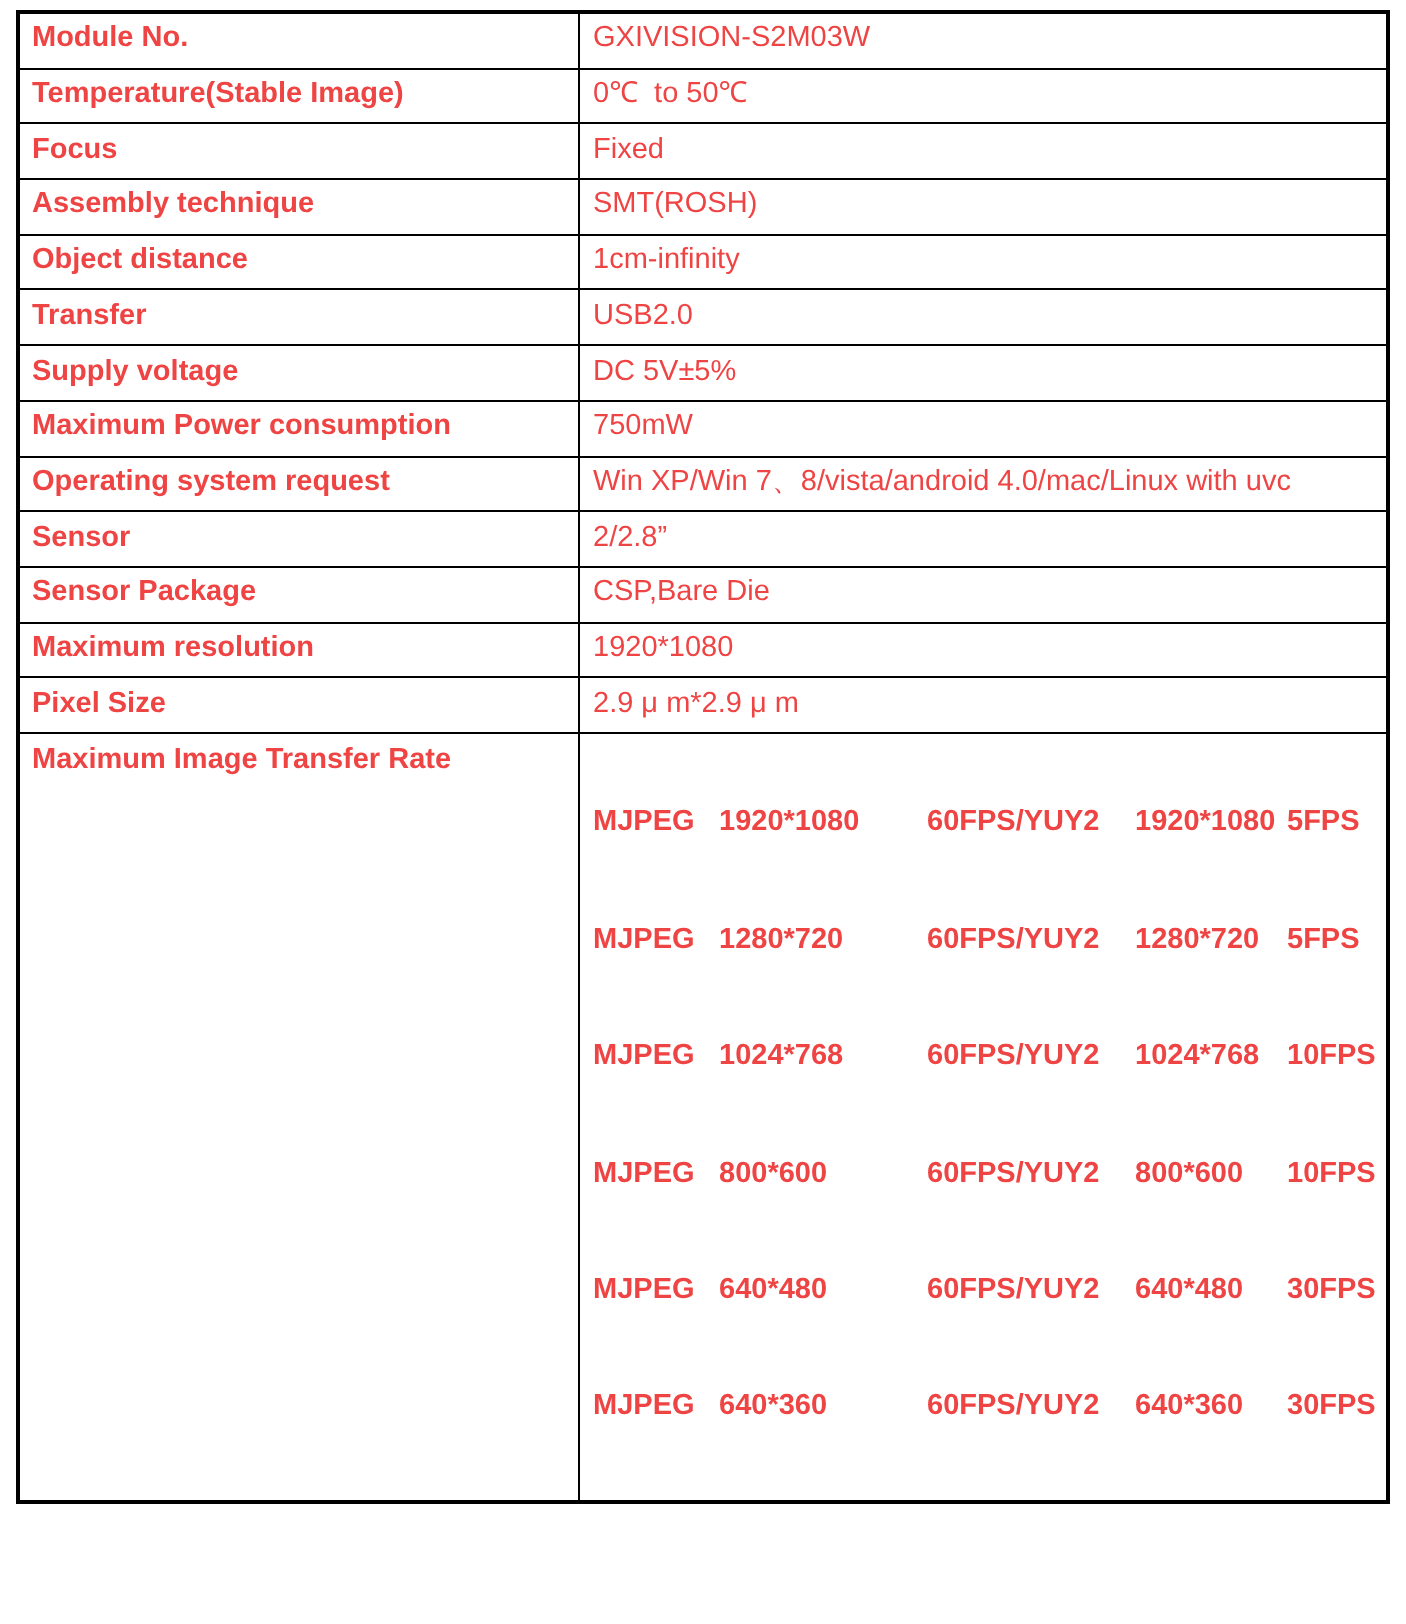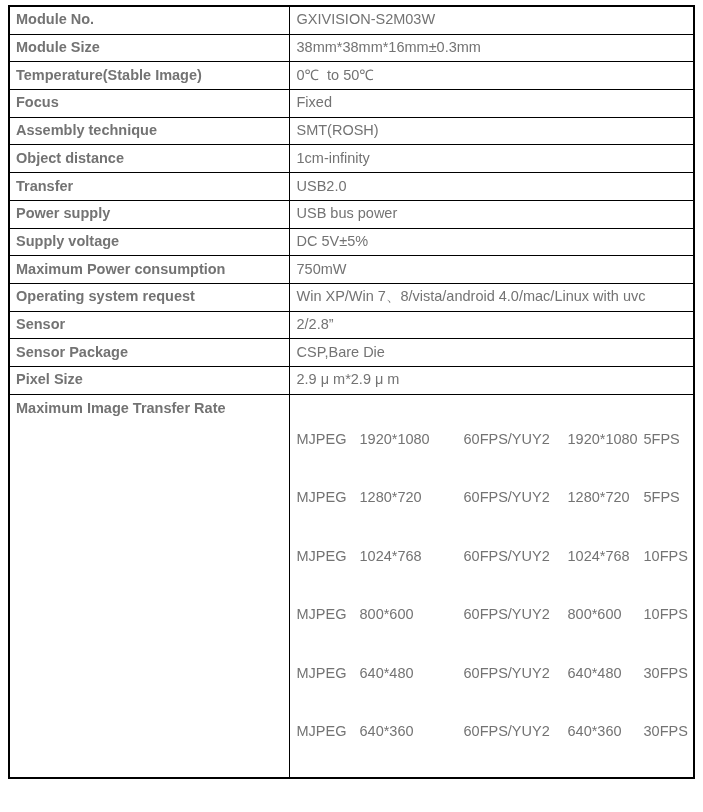--- a/index.html
+++ b/index.html
@@ -9,21 +9,21 @@
     width: 703px;
     height: 812px;
     overflow: hidden;
   }
   .page {
     padding: 5px 8px 6px 8px;
     box-sizing: border-box;
     width: 703px;
     height: 812px;
     font-family: "Liberation Sans", sans-serif;
-    color: #737373;
+    color: #ef4444;
   }
   table.spec {
     border-collapse: collapse;
     width: 687px;
     table-layout: fixed;
     border: 2px solid #000;
   }
   col.c1 { width: 280px; }
   td {
     border: 1px solid #000;
@@ -47,20 +47,21 @@
     height: 160px;
     vertical-align: top;
   }
   td.rate-cell .rate-line {
     display: grid;
     grid-template-columns: 63px 104px 104px 76px 1fr;
     padding-left: 7px;
     padding-right: 10px;
     height: 26.6px;
     align-items: center;
+    font-weight: bold;
   }
   td.rate-cell .rate-line .fps {
     text-align: left;
   }
   tr.rate-row td.lbl {
     vertical-align: top;
     padding-top: 6px;
   }
 </style>
 </head>
@@ -71,66 +72,62 @@
     <colgroup>
         <col class="c1">
         <col class="c2">
       </colgroup>
     <tbody>
       <tr>
         <td class="lbl">Module No.</td>
         <td class="val">GXIVISION-S2M03W</td>
       </tr>
       <tr>
-        <td class="lbl">Module Size</td>
-        <td class="val">38mm*38mm*16mm±0.3mm</td>
-      </tr>
-      <tr>
         <td class="lbl">Temperature(Stable Image)</td>
         <td class="val">0℃  to 50℃</td>
       </tr>
       <tr>
         <td class="lbl">Focus</td>
         <td class="val">Fixed</td>
       </tr>
       <tr>
         <td class="lbl">Assembly technique</td>
         <td class="val">SMT(ROSH)</td>
       </tr>
       <tr>
         <td class="lbl">Object distance</td>
         <td class="val">1cm-infinity</td>
       </tr>
       <tr>
         <td class="lbl">Transfer</td>
         <td class="val">USB2.0</td>
       </tr>
       <tr>
-        <td class="lbl">Power supply</td>
-        <td class="val">USB bus power</td>
-      </tr>
-      <tr>
         <td class="lbl">Supply voltage</td>
         <td class="val">DC 5V±5%</td>
       </tr>
       <tr>
         <td class="lbl">Maximum Power consumption</td>
         <td class="val">750mW</td>
       </tr>
       <tr>
         <td class="lbl">Operating system request</td>
         <td class="val">Win XP/Win 7、8/vista/android 4.0/mac/Linux with uvc</td>
       </tr>
       <tr>
         <td class="lbl">Sensor</td>
         <td class="val">2/2.8”</td>
       </tr>
       <tr>
         <td class="lbl">Sensor Package</td>
         <td class="val">CSP,Bare Die</td>
+      </tr>
+      <tr>
+        <td class="lbl">Maximum resolution</td>
+        <td class="val">1920*1080</td>
       </tr>
       <tr>
         <td class="lbl">Pixel Size</td>
         <td class="val">2.9 μ m*2.9 μ m</td>
       </tr>
       <tr class="rate-row">
         <td class="lbl">Maximum Image Transfer Rate</td>
         <td class="val rate-cell">
           <div class="rate-line">
             <span>MJPEG</span>

